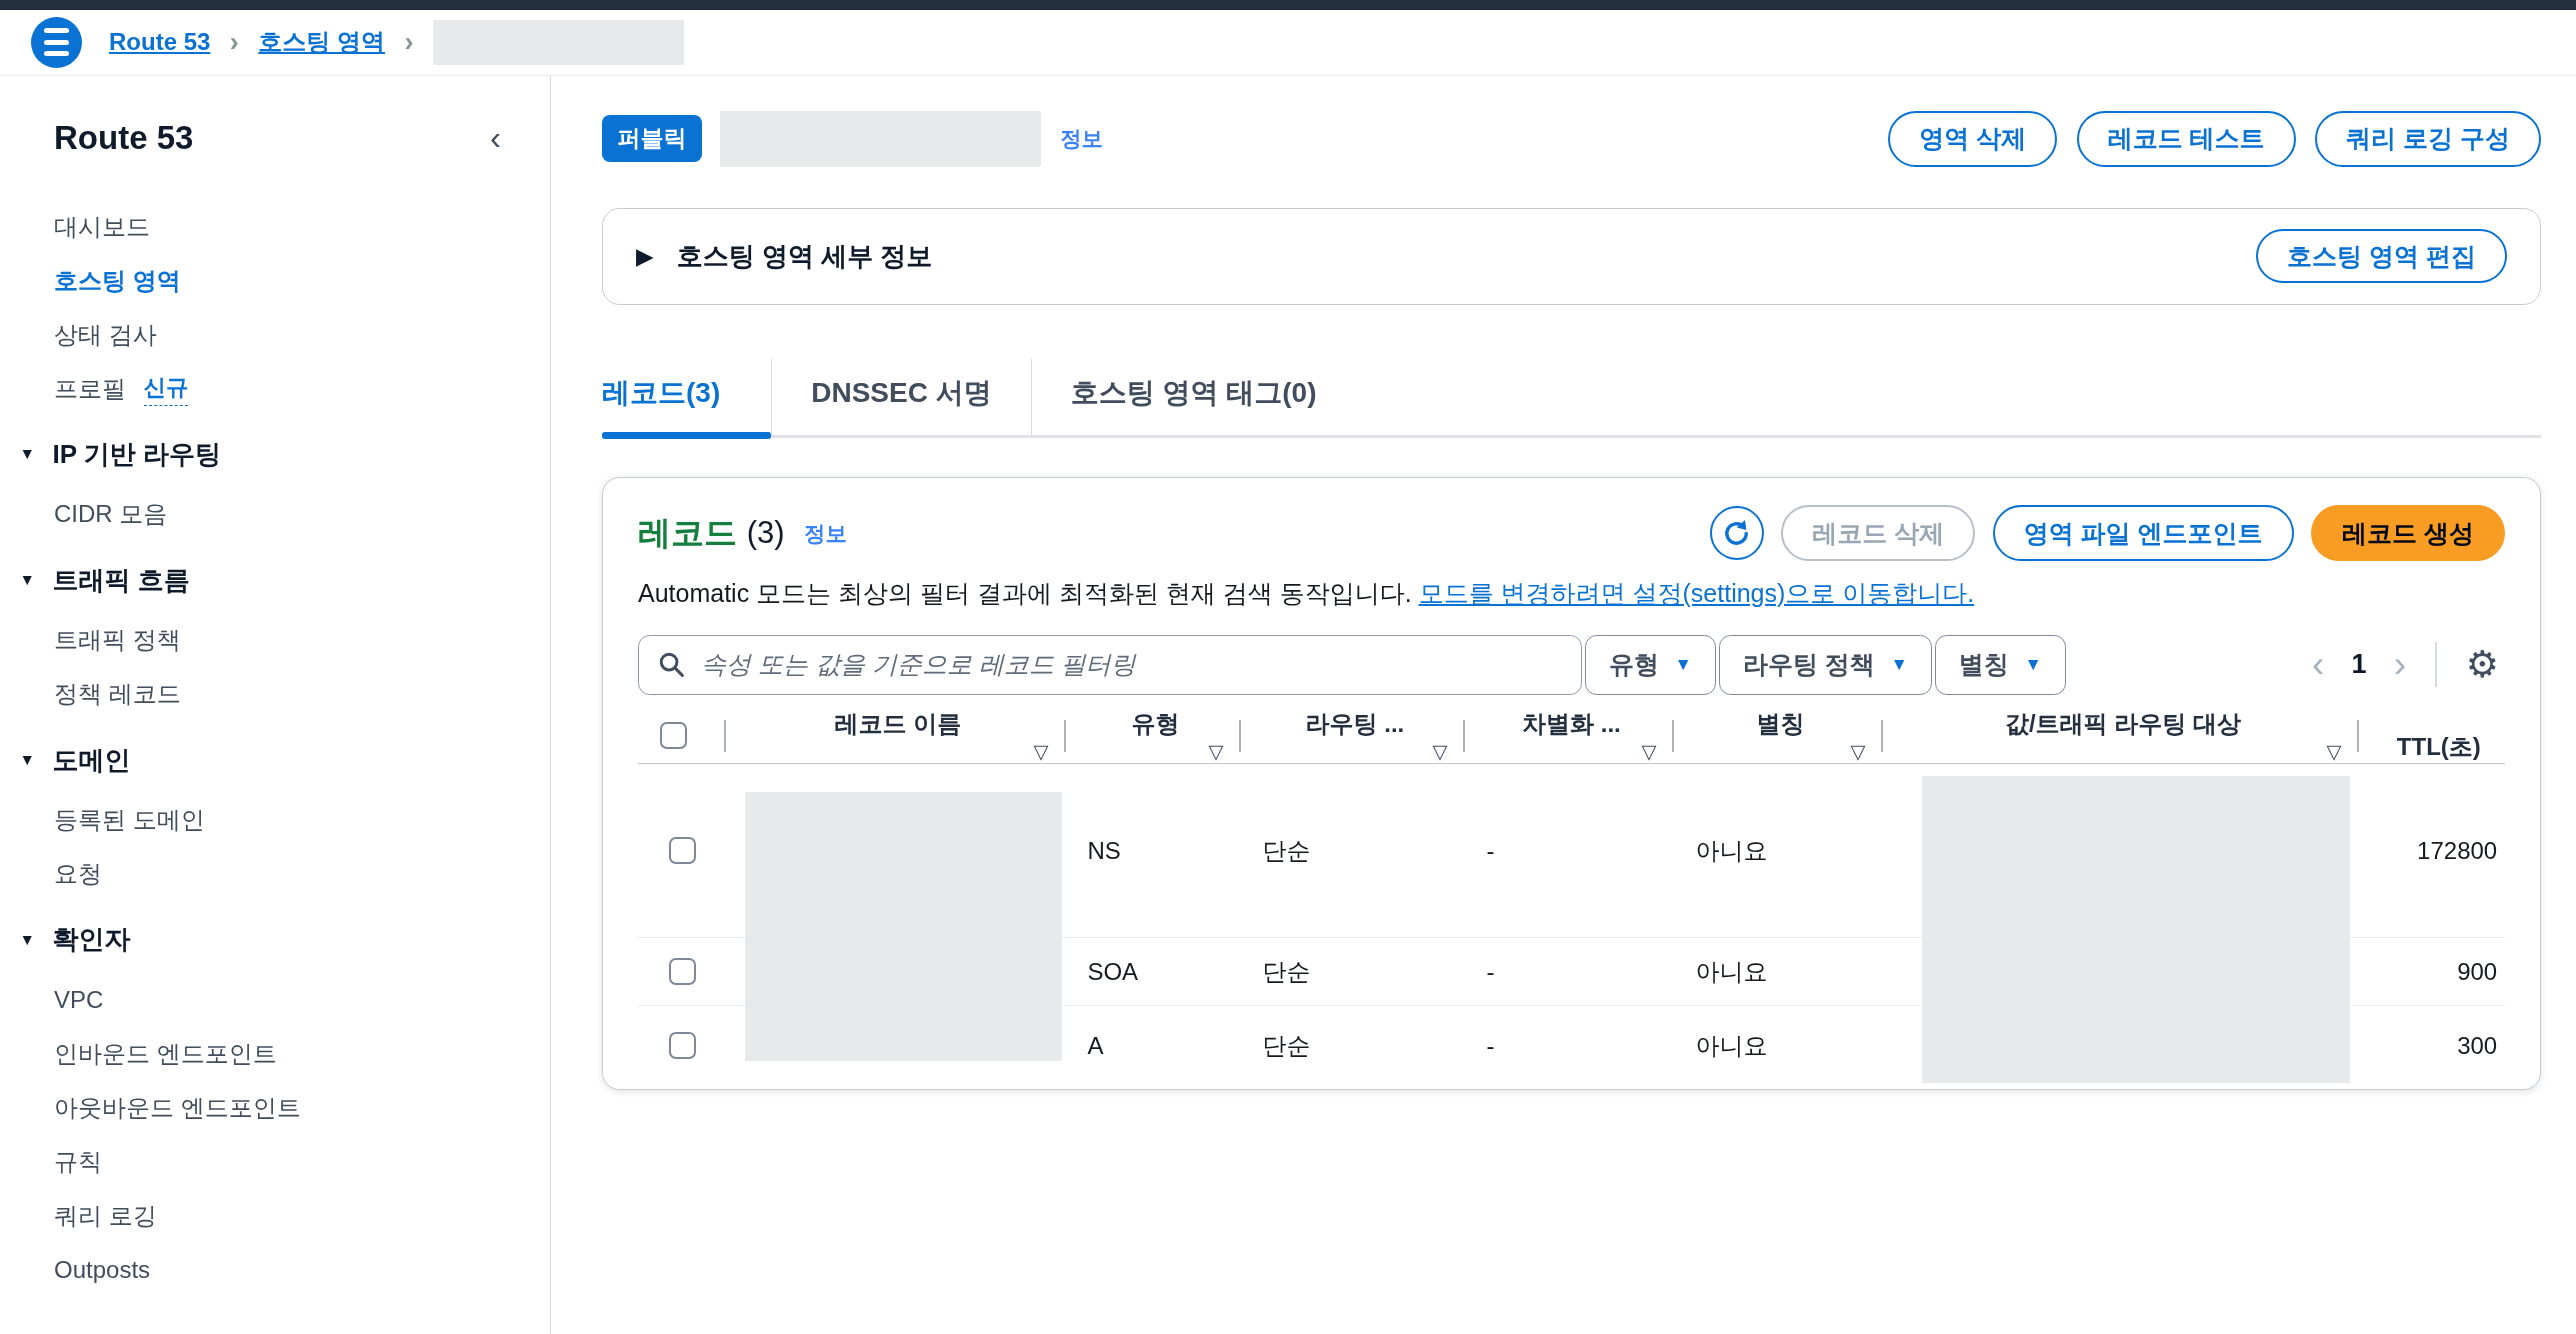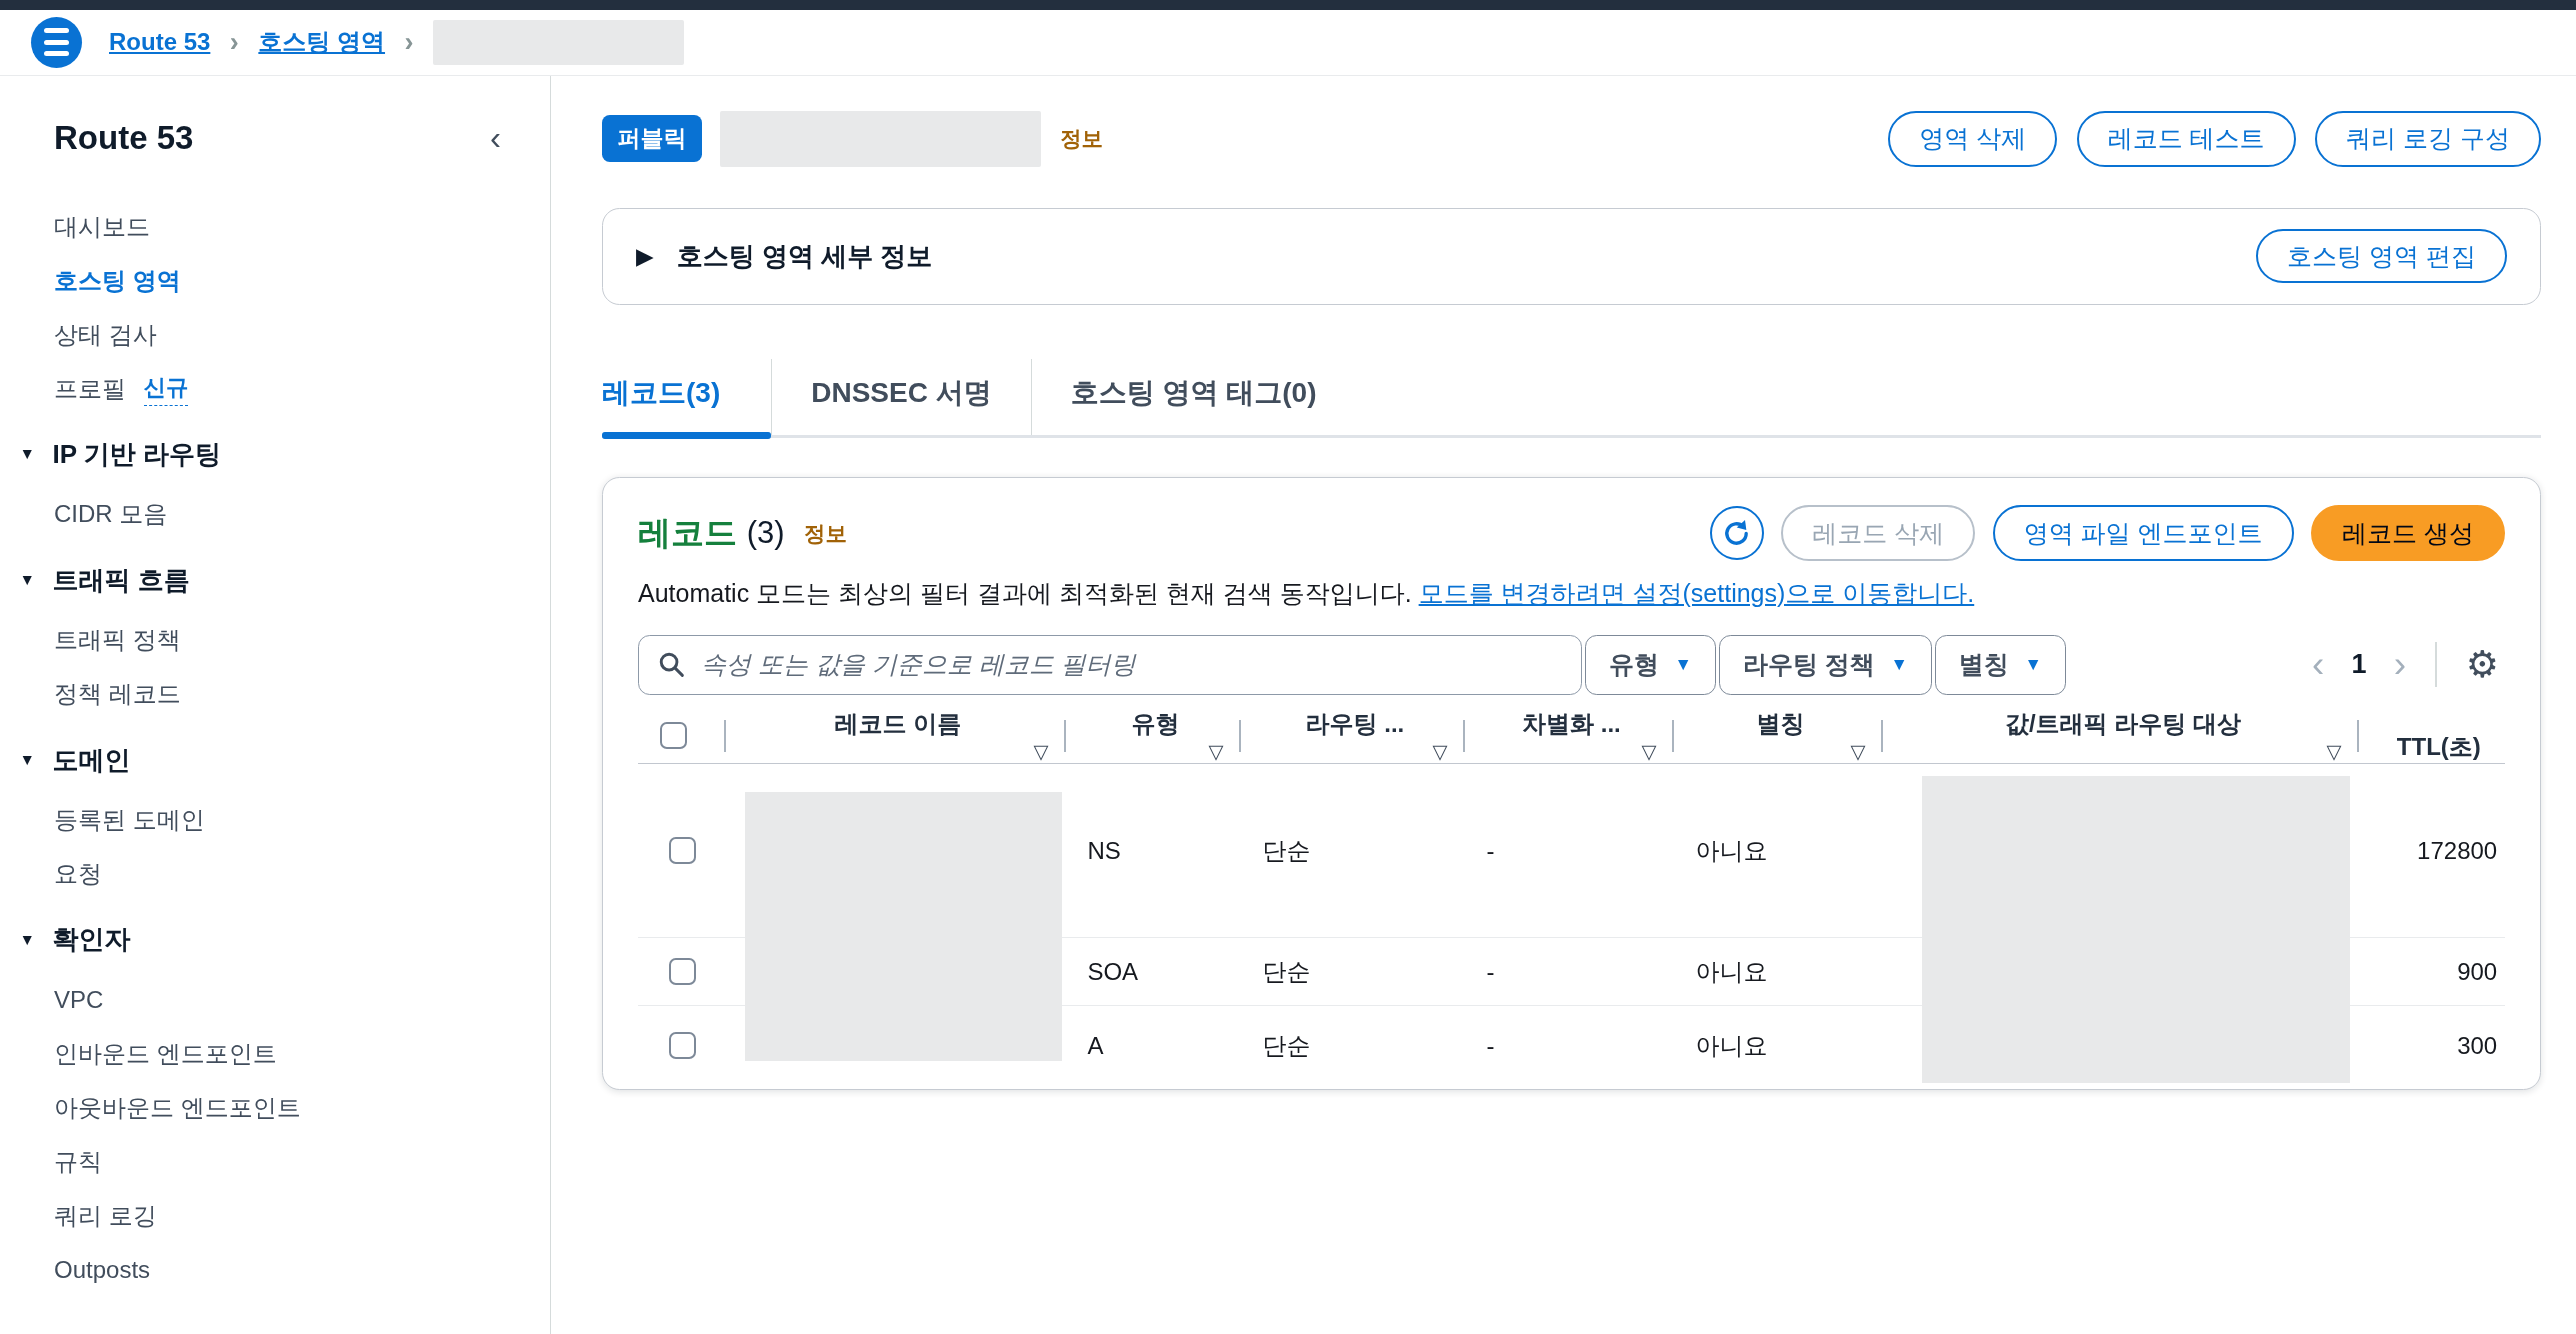--- a/index.html
+++ b/index.html
@@ -27,23 +27,23 @@
   .side-link{height:54px;display:flex;align-items:center;padding-left:54px;font-size:24px;color:#414d5c;cursor:pointer;}
   .side-link.active{color:#0972d3;font-weight:bold;}
   .side-section{height:66px;display:flex;align-items:center;gap:17.5px;padding-left:19.5px;font-size:26px;font-weight:bold;color:#0f1b2a;margin-top:5.8px;}
   .tri{font-size:15.6px;color:#0f1b2a;}
   .new-badge{color:#0972d3;font-size:22.4px;font-weight:bold;margin-left:17.5px;border-bottom:1.9px dashed #0972d3;padding-bottom:1.9px;cursor:pointer;}
   
   .main{flex:1;padding:0 35px 0 51px;overflow:hidden;}
   .page-header{margin-top:35px;display:flex;align-items:center;}
   .vis-badge{background:#0972d3;color:#ffffff;font-size:23px;font-weight:bold;border-radius:7.8px;padding:7.8px 15.6px;}
   .title-redact{width:321px;height:56px;margin-left:17.5px;}
-  .info-link{color:#a16207;font-size:21.4px;font-weight:bold;margin-left:19.5px;cursor:pointer;}
+  .info-link{color:#3b82f6;font-size:21.4px;font-weight:bold;margin-left:19.5px;cursor:pointer;}
   .header-actions{margin-left:auto;display:flex;gap:19.5px;}
-  .btn{display:inline-flex;align-items:center;justify-content:center;height:56px;padding:0 29px;border-radius:28px;font-size:25px;font-weight:normal;font-family:inherit;background:#fff;border:2.9px solid #0972d3;color:#0972d3;cursor:pointer;white-space:nowrap;}
+  .btn{display:inline-flex;align-items:center;justify-content:center;height:56px;padding:0 29px;border-radius:28px;font-size:25px;font-weight:bold;font-family:inherit;background:#fff;border:2.9px solid #0972d3;color:#0972d3;cursor:pointer;white-space:nowrap;}
   .btn.disabled{border-color:#b7c0ca;color:#99a6b3;cursor:default;}
   .btn.primary{background:#f89c24;border-color:#f89c24;color:#000716;}
   
   .details-card{margin-top:41px;height:97px;border:1.9px solid #c6cbd2;border-radius:17.5px;display:flex;align-items:center;padding:0 33px;background:#fff;}
   .disclosure{font-size:23px;color:#0f1b2a;margin-right:23px;cursor:pointer;}
   .details-title{font-size:26px;font-weight:bold;color:#0f1b2a;text-align:center;}
   .details-card .btn{margin-left:auto;height:54px;}
   
   .tabs{margin-top:54px;display:flex;border-bottom:3.9px solid #dfe3e8;}
   .tab{position:relative;padding:15.6px 39px 23px 39px;font-size:28px;font-weight:bold;color:#414d5c;cursor:pointer;white-space:nowrap;}

